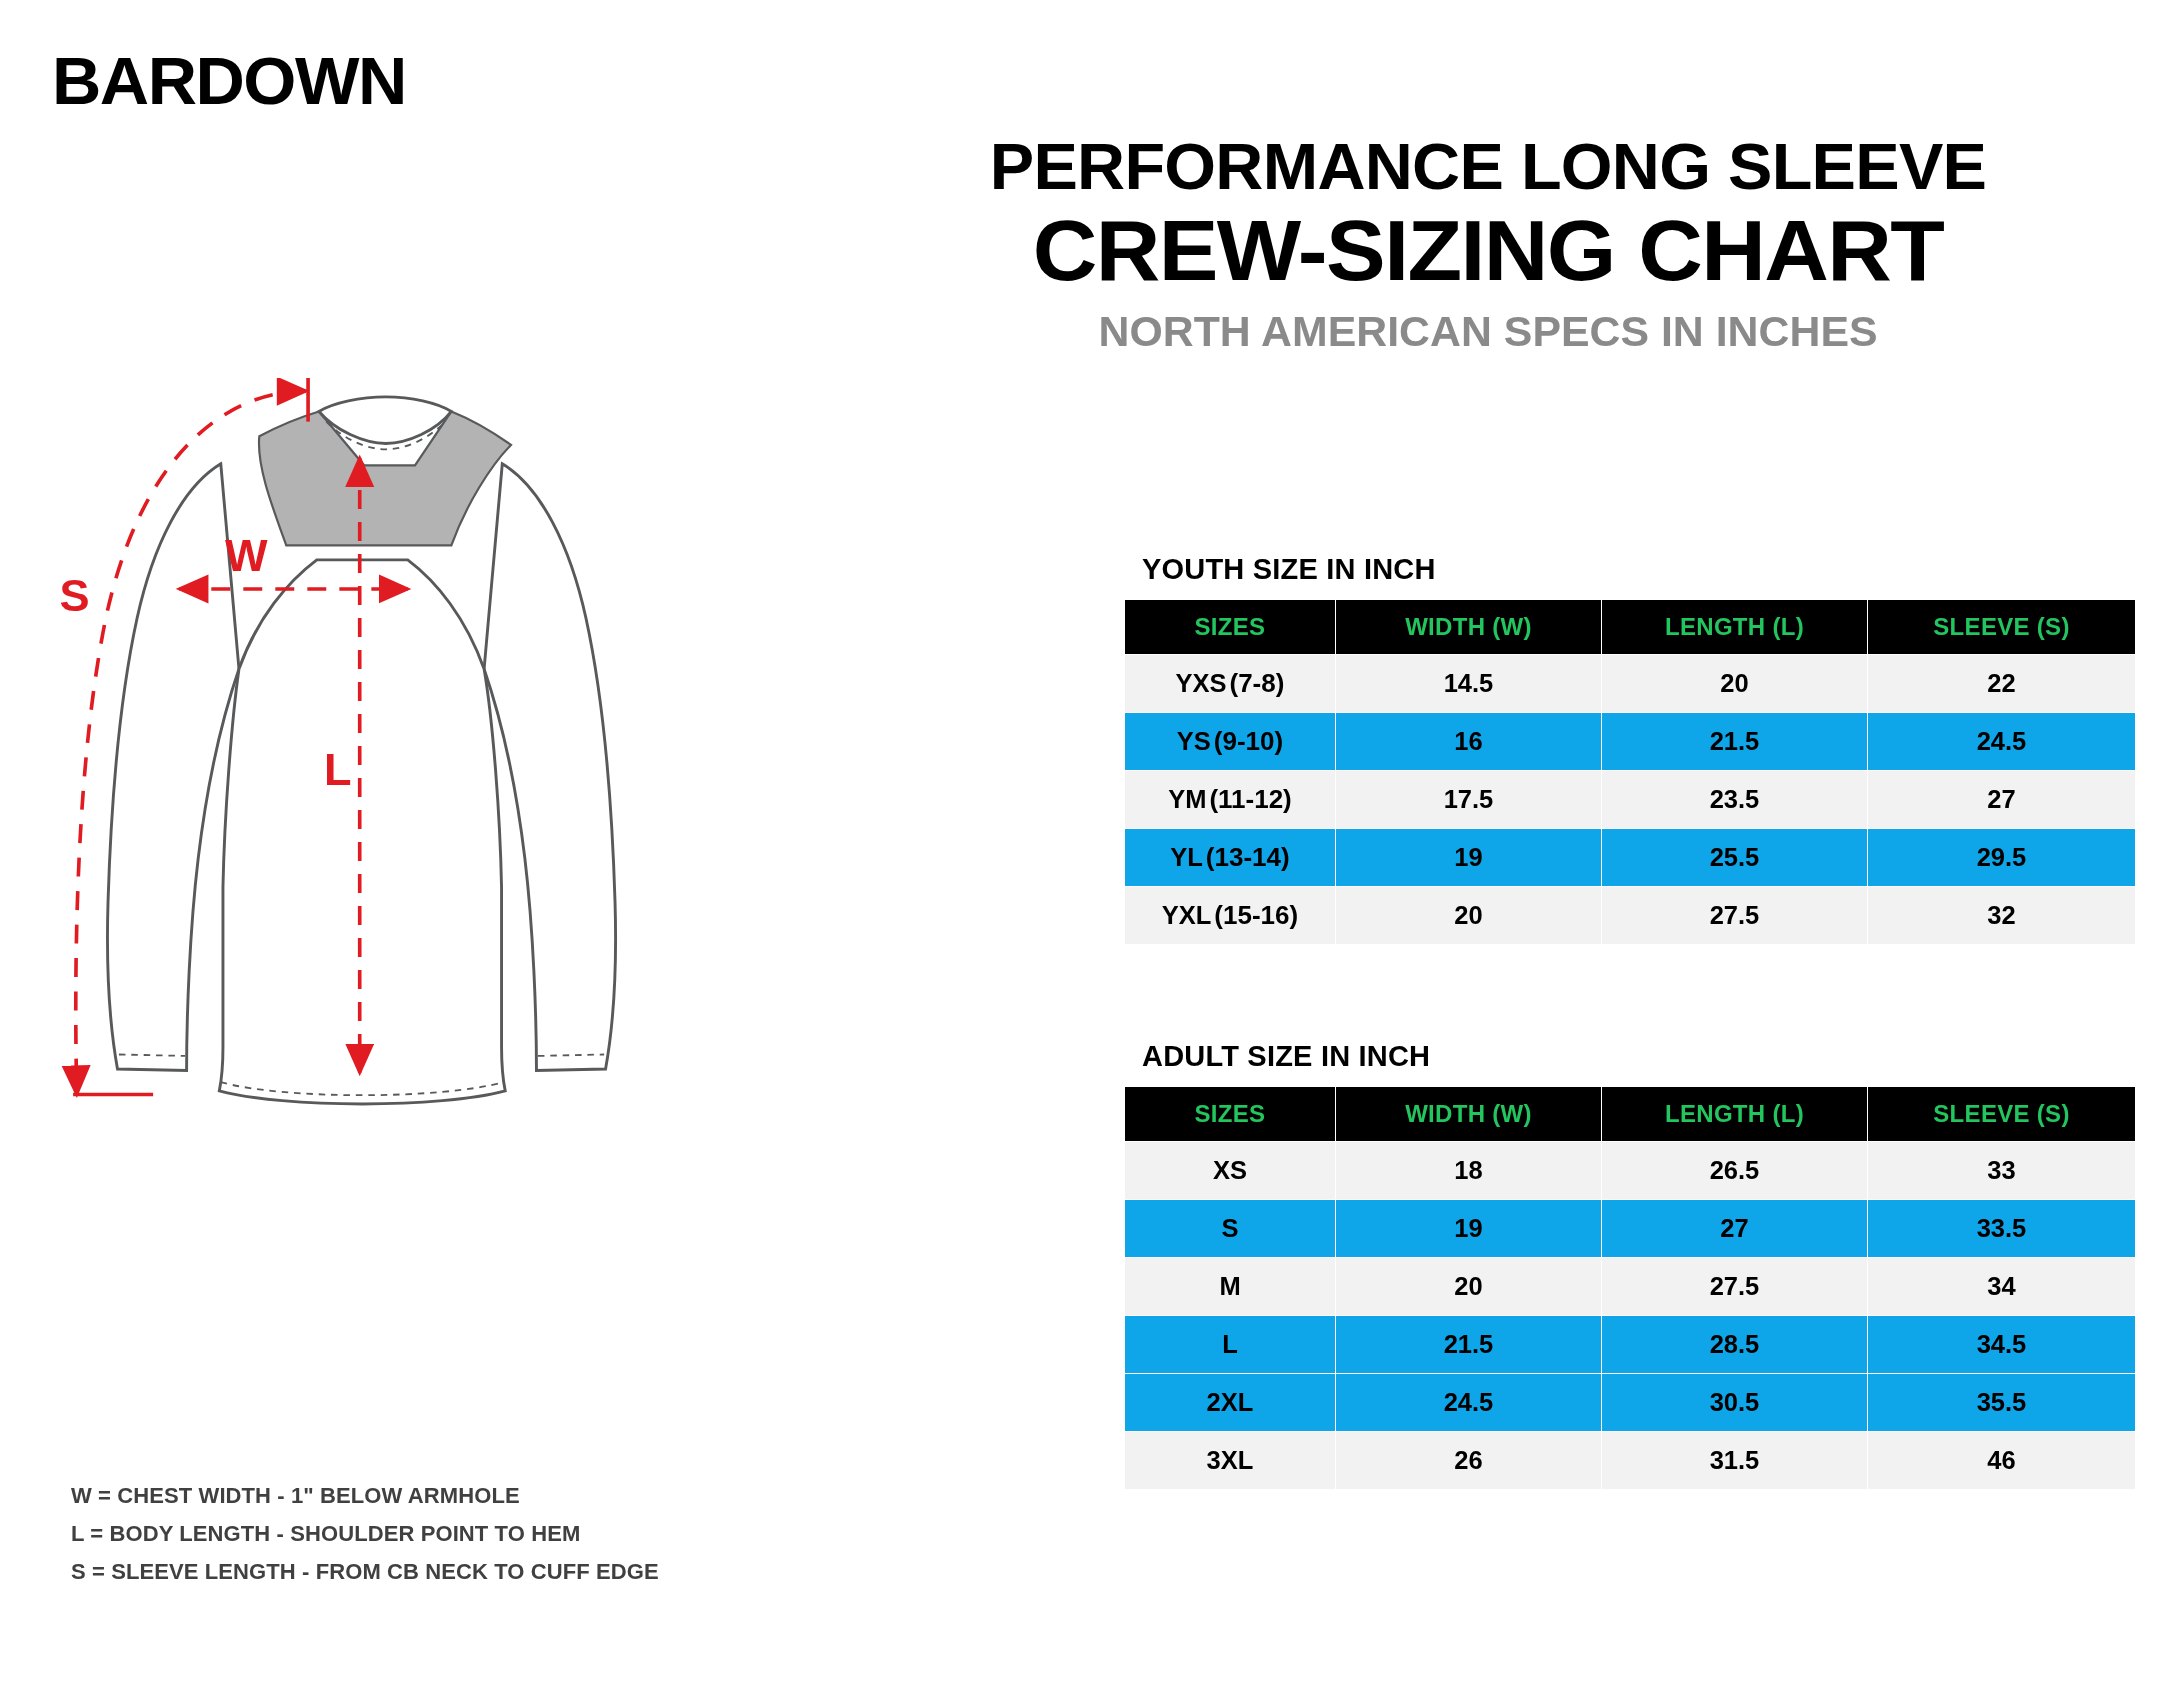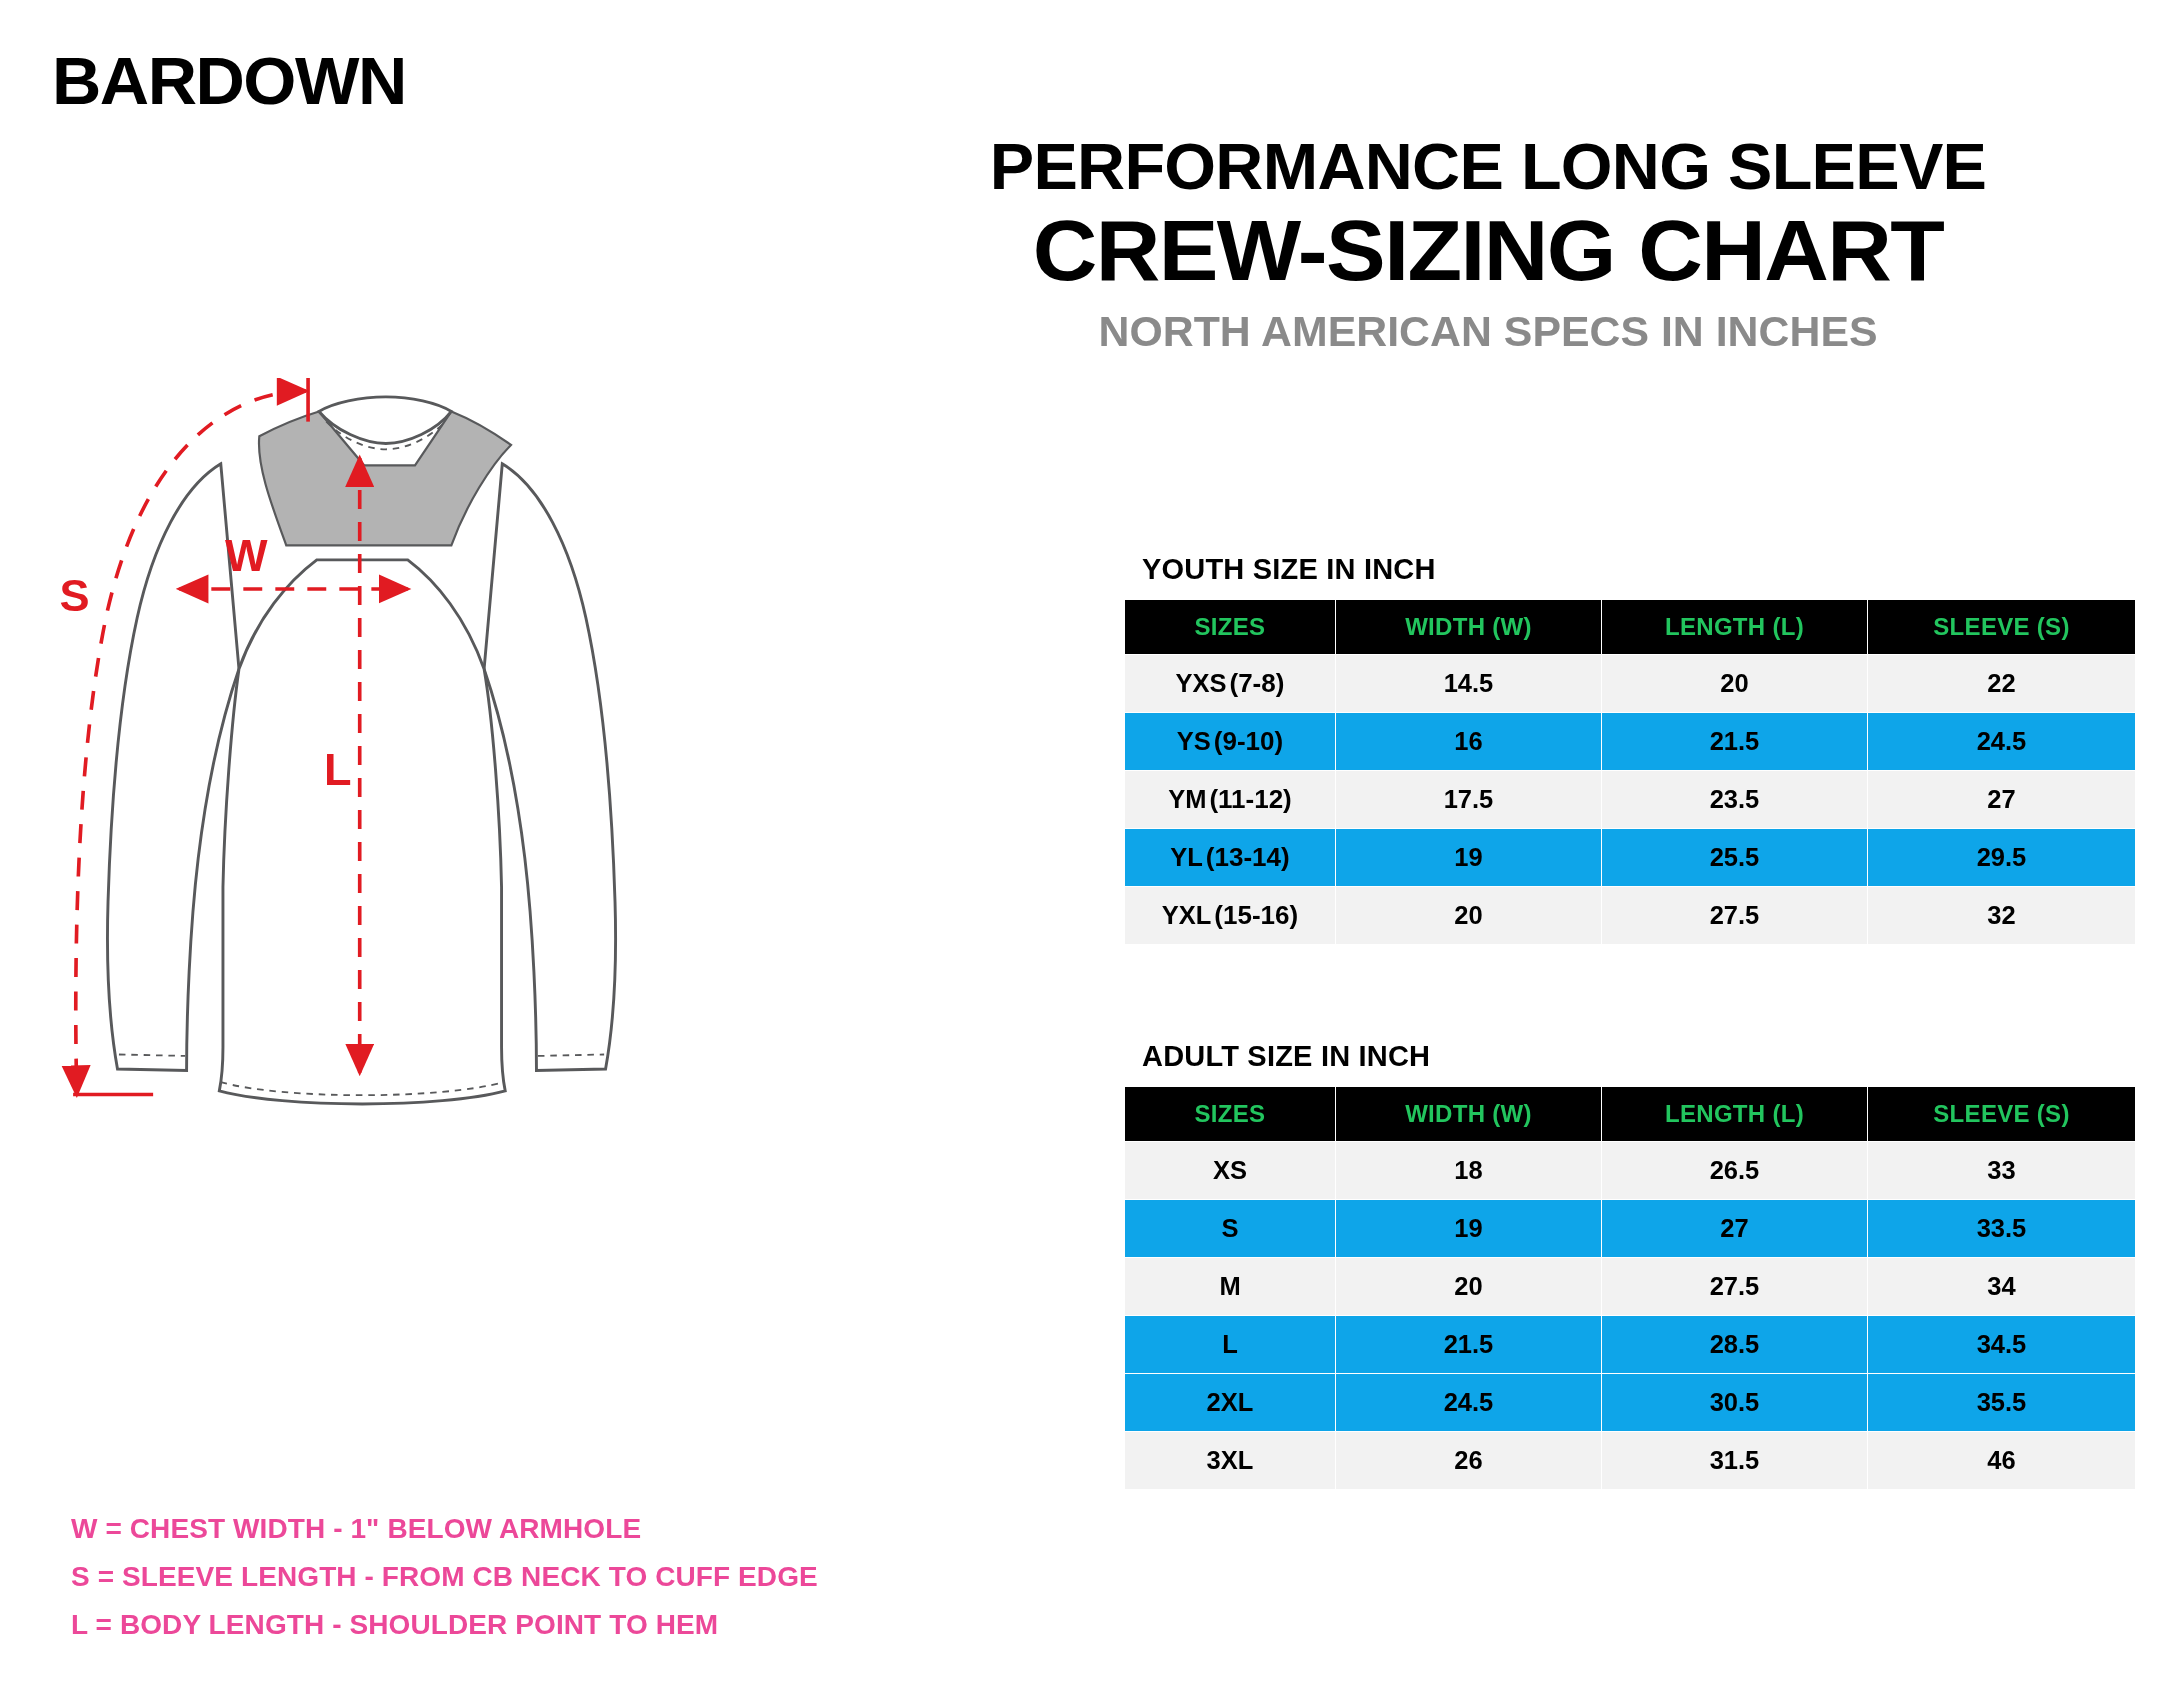--- a/index.html
+++ b/index.html
@@ -75,26 +75,25 @@
   }
   .illustration svg {
     display: block;
   }
 
   
   .legend {
     position: absolute;
     left: 71px;
     top: 1477px;
-    color: #ec4899;
-    font-weight: bold;
-    font-size: 28px;
+    color: #404040;
+    font-weight: bold;
+    font-size: 22px;
     line-height: 1.72;
     letter-spacing: 0.1px;
-    margin-top: 28px;
   }
 
   
   .table-section {
     position: absolute;
   }
   .table-section.youth { left: 1124px; top: 553px; width: 1011px; }
   .table-section.adult { left: 1124px; top: 1040px; width: 1011px; }
 
   .table-caption {
@@ -210,22 +209,22 @@
     </g>
 
     <text x="278" y="265" fill="#e11b22" font-family="Liberation Sans, sans-serif" font-size="62" font-weight="bold" text-anchor="middle">W</text>
     <text x="404" y="560" fill="#e11b22" font-family="Liberation Sans, sans-serif" font-size="62" font-weight="bold" text-anchor="middle">L</text>
     <text x="42" y="320" fill="#e11b22" font-family="Liberation Sans, sans-serif" font-size="62" font-weight="bold" text-anchor="middle">S</text>
   </svg>
 </div>
 
 <div class="legend">
   <div>W = CHEST WIDTH - 1" BELOW ARMHOLE</div>
+  <div>L = BODY LENGTH - SHOULDER POINT TO HEM</div>
   <div>S = SLEEVE LENGTH - FROM CB NECK TO CUFF EDGE</div>
-  <div>L = BODY LENGTH - SHOULDER POINT TO HEM</div>
 </div>
 
 <div class="table-section youth">
   <div class="table-caption">YOUTH SIZE IN INCH</div>
   <table class="size-table">
     <colgroup>
       <col style="width:211px">
         <col style="width:266px">
         <col style="width:266px">
         <col style="width:268px">

